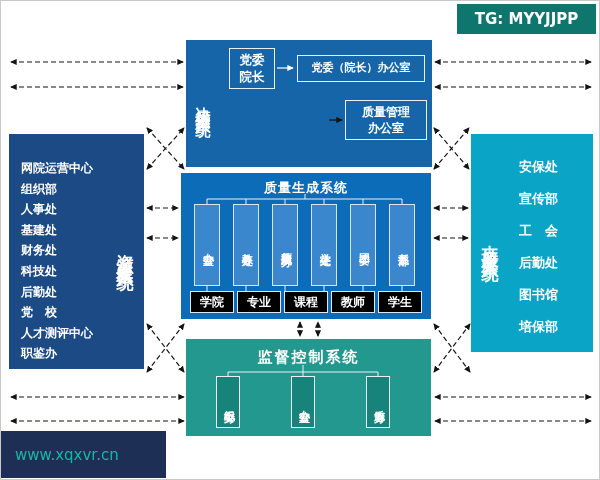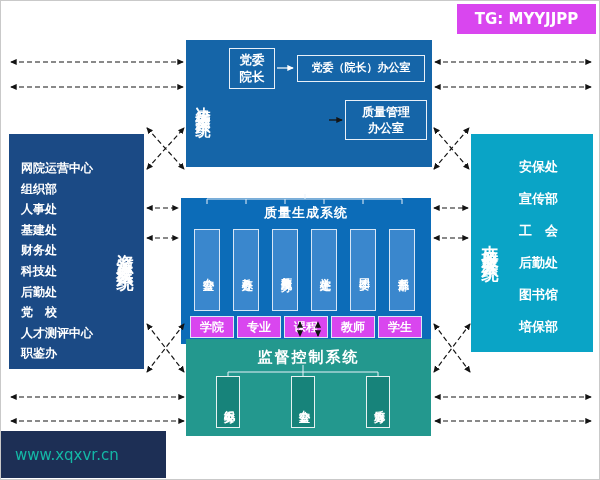--- a/index.html
+++ b/index.html
@@ -25,45 +25,45 @@
   .d-qm { left:159px; top:60px; width:82px; height:40px; font-size:12px; }
 
   
   .resource { left:8px; top:133px; width:135px; height:235px; background:#1b4a85; display:flex; }
   .resource .items { flex:1; padding:7px 0 0 12px;margin-top:17px; }
   .resource .item { height:20.6px; line-height:20.6px; font-size:12px; font-weight:bold; white-space:pre; }
   .resource .vtitle { width:36px; display:flex; align-items:center; justify-content:center;
                       font-size:17px; font-weight:bold; letter-spacing:4px; }
 
   
-  .quality { left:180px; top:172px; width:250px; height:146px; background:#0c6cb8;margin-top:25px; }
+  .quality { left:180px; top:172px; width:250px; height:146px; background:#0c6cb8; }
   .quality .title { position:absolute; top:6px; left:0; width:100%; text-align:center; font-size:13px; font-weight:bold; letter-spacing:1px; }
   .dept { position:absolute; top:31px; width:26px; height:82px; background:#3a87cd; border:1px solid #d7e6f6;
           display:flex; align-items:center; justify-content:center; font-size:11px; font-weight:bold;
           writing-mode:vertical-rl; text-orientation:upright; letter-spacing:1px; }
   .qrow { position:absolute; left:9px; right:9px; top:118px; height:22px; display:flex; gap:3px; }
-  .qcell { flex:1; background:#d946ef; border:1px solid #dde8f5; display:flex; align-items:center; justify-content:center;
+  .qcell { flex:1; background:#000000; border:1px solid #dde8f5; display:flex; align-items:center; justify-content:center;
            font-size:12px; font-weight:bold; }
 
   
   .support { left:470px; top:133px; width:122px; height:218px; background:#0aa4c6; display:flex; }
   .support .vtitle { width:40px; display:flex; align-items:center; justify-content:center;
                      font-size:17px; font-weight:bold; letter-spacing:4px; }
   .support .items { flex:1; display:flex; flex-direction:column; justify-content:center; gap:14px; padding-left:8px;margin-top:8px; }
   .support .item { font-size:13px; font-weight:bold; white-space:pre; }
 
   
   .supervision { left:185px; top:338px; width:245px; height:97px; background:#23988e;padding-left:32px; }
   .supervision .title { position:absolute; top:9px; left:0; width:100%; text-align:center; font-size:15px; font-weight:bold; letter-spacing:2px; }
   .sbox { position:absolute; top:37px; width:24px; height:52px; background:#17837a; border:1px solid #e7f2f1;
           display:flex; align-items:center; justify-content:center; font-size:11px; font-weight:bold;
           writing-mode:vertical-rl; text-orientation:upright; letter-spacing:1px; }
 
   
-  .wm-top { position:absolute; right:3px; top:3px; width:139px; height:30px; background:#d946ef; color:#fff;
+  .wm-top { position:absolute; right:3px; top:3px; width:139px; height:30px; background:#0f766e; color:#fff;
             display:flex; align-items:center; justify-content:center; font-size:15px; font-weight:bold; z-index:6; }
   .wm-bottom { position:absolute; left:0; bottom:1px; width:165px; height:47px; background:#1d2f55; color:#14b8a6;
                display:flex; align-items:center; padding-left:14px; font-size:15px; z-index:6; }
 </style>
 </head>
 <body>
 
 <div class="stage">
 
   <div class="sysbox decision">

